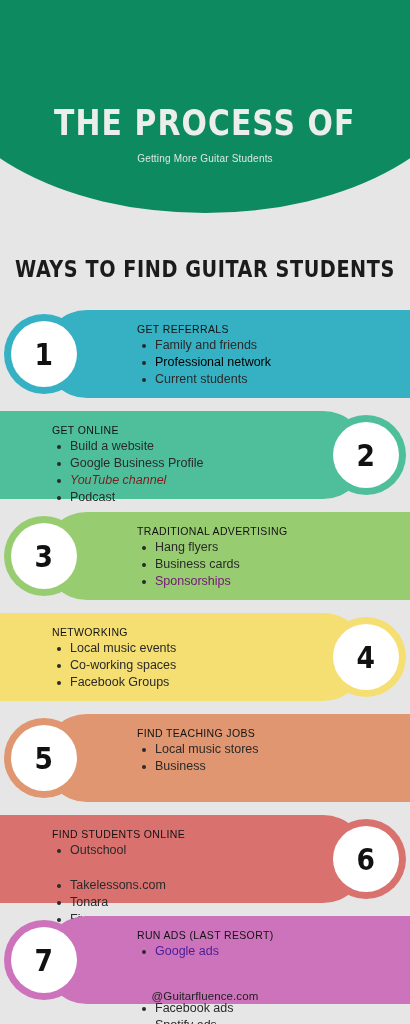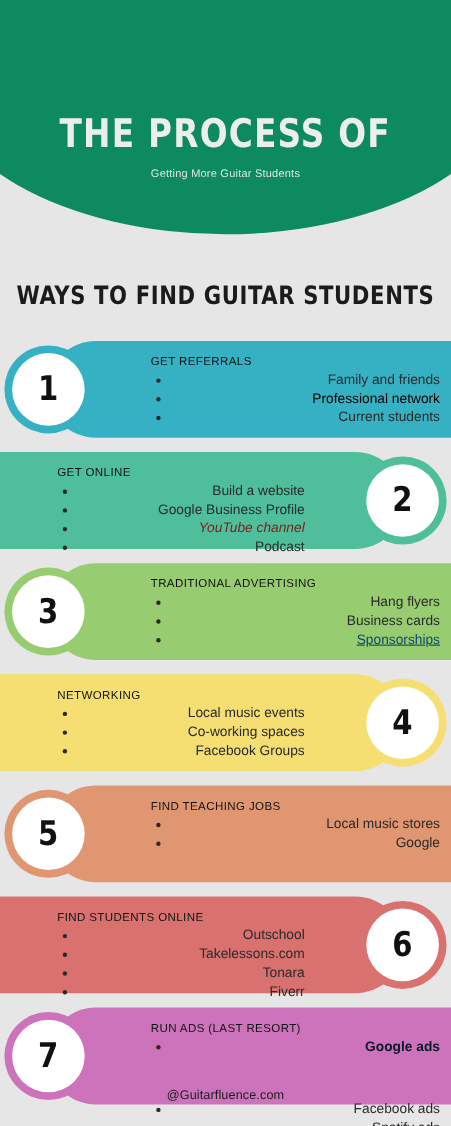--- a/index.html
+++ b/index.html
@@ -102,21 +102,21 @@
   .step-heading {
     font-size:10.5px;
     font-weight:normal;
     letter-spacing:0.35px;
     color:#121212;
     margin-bottom:2px;
     white-space:nowrap;
   }
   .step-list {
     list-style:none;
-    margin:0; padding:0;text-align:right;
+    margin:0; padding:0;
   }
   .step-list li {
     position:relative;
     font-size:12.5px;
     color:#2a2a2a;
     line-height:17px;
     padding-left:18px;
     white-space:nowrap;
   }
   .step-list li::before {
@@ -181,21 +181,21 @@
     </div>
     <div class="step-row left" style="top: 512px; background: rgb(151, 204, 112); --ringcolor: #97cc70;">
       <div class="step-circle" style="--ringcolor: #97cc70;">
         <span class="step-number" style="color: rgb(17, 17, 17);">3</span>
       </div>
       <div class="step-body">
         <div class="step-heading">TRADITIONAL ADVERTISING</div>
         <ul class="step-list">
           <li style="color: rgb(42, 42, 42);">Hang flyers</li>
           <li style="color: rgb(42, 42, 42);">Business cards</li>
-          <li style="color: #0c4a6e; text-decoration: underline;">Sponsorships</li>
+          <li style="color: #701a75;">Sponsorships</li>
         </ul>
       </div>
     </div>
     <div class="step-row right" style="top: 613px; background: rgb(245, 223, 114); --ringcolor: #f5df72;">
       <div class="step-circle" style="--ringcolor: #f5df72;">
         <span class="step-number" style="color: rgb(17, 17, 17);">4</span>
       </div>
       <div class="step-body">
         <div class="step-heading">NETWORKING</div>
         <ul class="step-list">
@@ -206,46 +206,46 @@
       </div>
     </div>
     <div class="step-row left" style="top: 714px; background: rgb(224, 150, 112); --ringcolor: #e09670;">
       <div class="step-circle" style="--ringcolor: #e09670;">
         <span class="step-number" style="color: rgb(17, 17, 17);">5</span>
       </div>
       <div class="step-body">
         <div class="step-heading">FIND TEACHING JOBS</div>
         <ul class="step-list">
           <li style="color: rgb(42, 42, 42);">Local music stores</li>
-          <li style="color: rgb(42, 42, 42);">Google</li>
+          <li style="color: rgb(42, 42, 42);">Business</li>
         </ul>
       </div>
     </div>
     <div class="step-row right" style="top: 815px; background: rgb(217, 113, 111); --ringcolor: #d9716f;">
       <div class="step-circle" style="--ringcolor: #d9716f;">
         <span class="step-number" style="color: rgb(17, 17, 17);">6</span>
       </div>
       <div class="step-body">
         <div class="step-heading">FIND STUDENTS ONLINE</div>
         <ul class="step-list">
           <li style="color: rgb(42, 42, 42);">Outschool</li>
-          <li style="color: rgb(42, 42, 42);">Takelessons.com</li>
+          <li style="color: rgb(42, 42, 42); margin-top: 18px;">Takelessons.com</li>
           <li style="color: rgb(42, 42, 42);">Tonara</li>
           <li style="color: rgb(42, 42, 42);">Fiverr</li>
         </ul>
       </div>
     </div>
     <div class="step-row left" style="top: 916px; background: rgb(204, 115, 187); --ringcolor: #cc73bb;">
       <div class="step-circle" style="--ringcolor: #cc73bb;">
         <span class="step-number" style="color: rgb(17, 17, 17);">7</span>
       </div>
       <div class="step-body">
         <div class="step-heading">RUN ADS (LAST RESORT)</div>
         <ul class="step-list">
-          <li style="color: #0f172a; font-weight: bold;">Google ads</li>
+          <li style="color: #4c1d95;">Google ads</li>
           <li style="color: rgb(42, 42, 42); margin-top: 40px;">Facebook ads</li>
           <li style="color: rgb(42, 42, 42);">Spotify ads</li>
         </ul>
       </div>
     </div>
   </div>
 
 <div id="footer">@Guitarfluence.com</div>
 
 </body></html>

